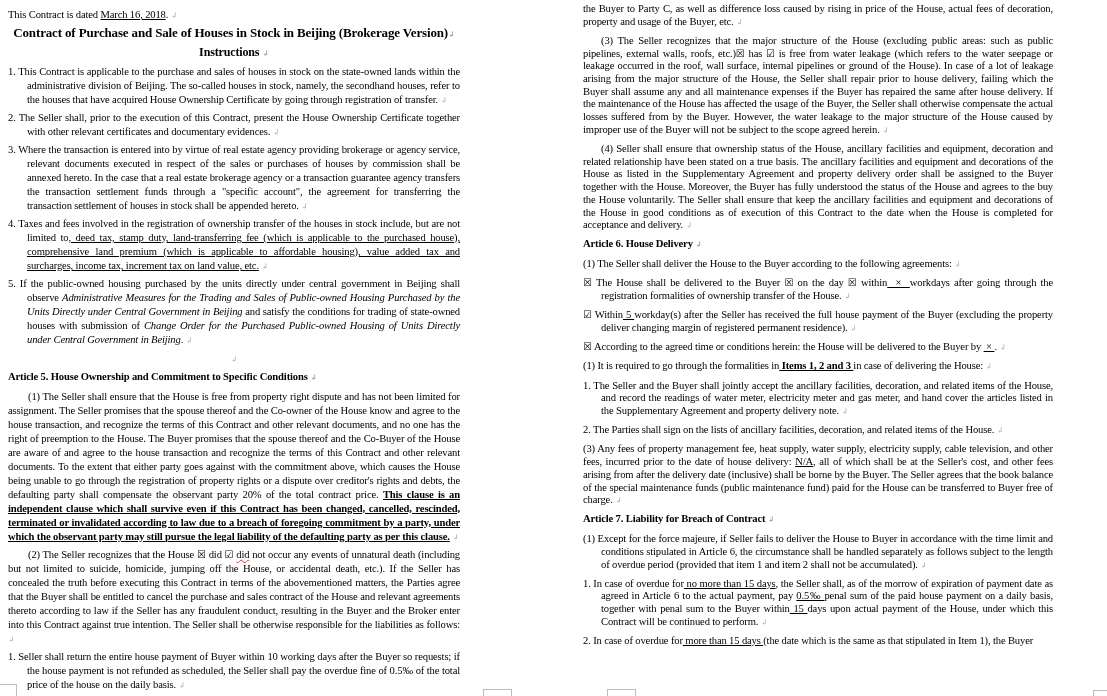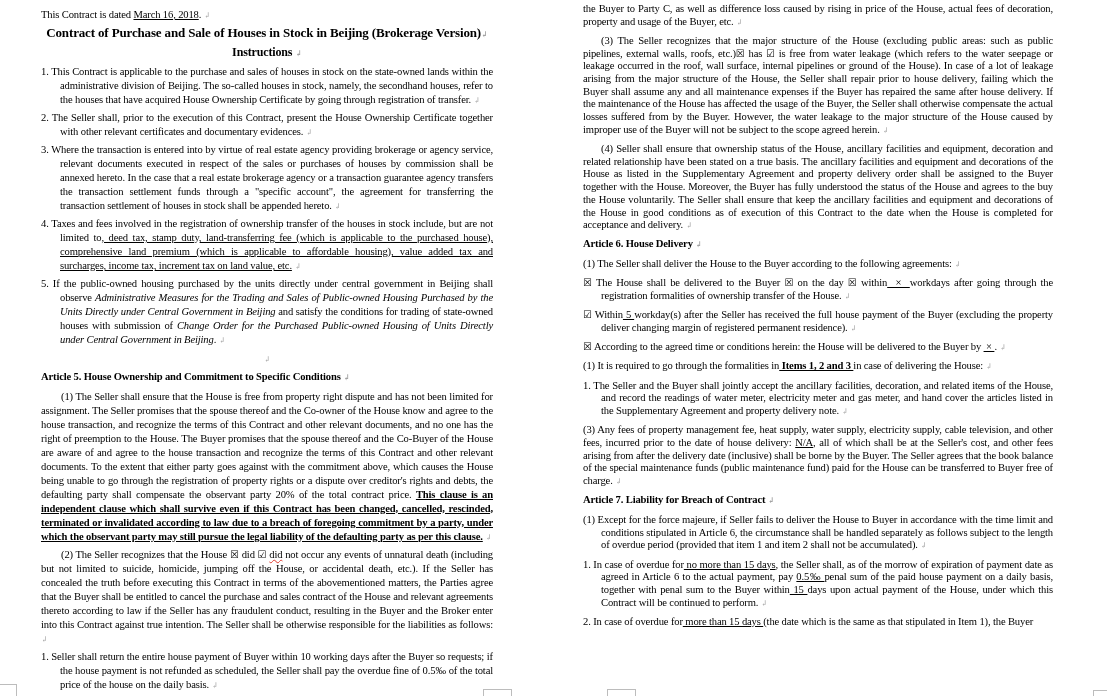--- a/index.html
+++ b/index.html
@@ -1,19 +1,19 @@
 <!DOCTYPE html>
 <html><head>
 <meta charset="utf-8">
 <style>
   html,body{margin:0;padding:0;background:#ffffff;}
   .screen{position:relative;width:1107px;height:696px;background:#ffffff;overflow:hidden;
           font-family:"Liberation Serif","DejaVu Serif",serif;color:#000;}
   .page{position:absolute;top:0;height:696px;background:#ffffff;overflow:hidden;}
-  .page1{left:0;width:543px;margin-left:33px;}
+  .page1{left:0;width:543px;}
   .page2{left:525px;width:571px;}
   .page-gap{position:absolute;left:543px;top:0;width:13px;height:696px;background:#e3e3e3;}
   .textcol{font-size:10.6px;letter-spacing:-0.15px;text-align:justify;}
   .t1{margin:8px 83px 0 8px;line-height:14px;}
   .t2{margin:3px 43px 0 58px;line-height:12.7px;}
   .t1 p{margin:0 0 3.2px 0;}
   .t2 p{margin:0 0 5.5px 0;}
   p{overflow-wrap:break-word;}
   .title{font-size:13px;font-weight:bold;text-align:center;white-space:nowrap;text-indent:0;margin:5px 0 7px 0;}
   .subtitle{font-size:12px;font-weight:bold;text-align:center;margin:0 0 7px 0;}
@@ -63,20 +63,21 @@
         <p class="cont"><span>the Buyer to Party C, as well as difference loss caused by rising in price of the House, actual fees of decoration, property and usage of the Buyer, etc. </span><span class="mark">↲</span></p>
         <p class="p-ind2"><span>(3) The Seller recognizes that the major structure of the House (excluding public areas: such as public pipelines, external walls, roofs, etc.)</span><span class="cb">☒</span><span> has </span><span class="cb">☑</span><span> is free from water leakage (which refers to the water seepage or leakage occurred in the roof, wall surface, internal pipelines or ground of the House). In case of a lot of leakage arising from the major structure of the House, the Seller shall repair prior to house delivery, failing which the Buyer shall assume any and all maintenance expenses if the Buyer has repaired the same after house delivery. If the maintenance of the House has affected the usage of the Buyer, the Seller shall otherwise compensate the actual losses suffered from by the Buyer. However, the water leakage to the major structure of the House caused by improper use of the Buyer will not be subject to the scope agreed herein. </span><span class="mark">↲</span></p>
         <p class="p-ind2"><span>(4) Seller shall ensure that ownership status of the House, ancillary facilities and equipment, decoration and related relationship have been stated on a true basis. The ancillary facilities and equipment and decorations of the House as listed in the Supplementary Agreement and property delivery order shall be assigned to the Buyer together with the House. Moreover, the Buyer has fully understood the status of the House and agrees to the buy the House voluntarily. The Seller shall ensure that keep the ancillary facilities and equipment and decorations of the House in good conditions as of execution of this Contract to the date when the House is completed for acceptance and delivery. </span><span class="mark">↲</span></p>
         <p class="heading"><span>Article 6. House Delivery </span><span class="mark">↲</span></p>
         <p><span>(1) The Seller shall deliver the House to the Buyer according to the following agreements: </span><span class="mark">↲</span></p>
         <p class="hang"><span class="cb">☒</span><span> The House shall be delivered to the Buyer </span><span class="cb">☒</span><span> on the day </span><span class="cb">☒</span><span> within</span><span class="u pre">  ×  </span><span>workdays after going through the registration formalities of ownership transfer of the House. </span><span class="mark">↲</span></p>
         <p class="hang"><span class="cb">☑</span><span> Within</span><span class="u pre"> 5 </span><span>workday(s) after the Seller has received the full house payment of the Buyer (excluding the property deliver changing margin of registered permanent residence). </span><span class="mark">↲</span></p>
         <p class="hang"><span class="cb">☒</span><span> According to the agreed time or conditions herein: the House will be delivered to the Buyer by </span><span class="u pre"> × </span><span>. </span><span class="mark">↲</span></p>
         <p><span>(1) It is required to go through the formalities in</span><span class="u b"> Items 1, 2 and 3 </span><span>in case of delivering the House: </span><span class="mark">↲</span></p>
         <p class="hang"><span>1. The Seller and the Buyer shall jointly accept the ancillary facilities, decoration, and related items of the House, and record the readings of water meter, electricity meter and gas meter, and hand cover the articles listed in the Supplementary Agreement and property delivery note. </span><span class="mark">↲</span></p>
+        <p class="hang"><span>2. The Parties shall sign on the lists of ancillary facilities, decoration, and related items of the House. </span><span class="mark">↲</span></p>
         <p><span>(3) Any fees of property management fee, heat supply, water supply, electricity supply, cable television, and other fees, incurred prior to the date of house delivery: </span><span class="u">N/A</span><span>, all of which shall be at the Seller's cost, and other fees arising from after the delivery date (inclusive) shall be borne by the Buyer. The Seller agrees that the book balance of the special maintenance funds (public maintenance fund) paid for the House can be transferred to Buyer free of charge. </span><span class="mark">↲</span></p>
         <p class="heading"><span>Article 7. Liability for Breach of Contract </span><span class="mark">↲</span></p>
         <p class="hang"><span>(1) Except for the force majeure, if Seller fails to deliver the House to Buyer in accordance with the time limit and conditions stipulated in Article 6, the circumstance shall be handled separately as follows subject to the length of overdue period (provided that item 1 and item 2 shall not be accumulated). </span><span class="mark">↲</span></p>
         <p class="hang"><span>1. In case of overdue for</span><span class="u"> no more than 15 days</span><span>, the Seller shall, as of the morrow of expiration of payment date as agreed in Article 6 to the actual payment, pay </span><span class="u">0.5‰ </span><span>penal sum of the paid house payment on a daily basis, together with penal sum to the Buyer within</span><span class="u"> 15 </span><span>days upon actual payment of the House, under which this Contract will be continued to perform. </span><span class="mark">↲</span></p>
         <p class="hang"><span>2. In case of overdue for</span><span class="u"> more than 15 days </span><span>(the date which is the same as that stipulated in Item 1), the Buyer</span></p>
       </div>
   </div>
   <div class="corner" style="left:-11px;top:684px;width:26px;height:14px;"></div>
   <div class="corner" style="left:483px;top:689px;width:27px;height:12px;"></div>
   <div class="corner" style="left:607px;top:689px;width:27px;height:12px;"></div>

